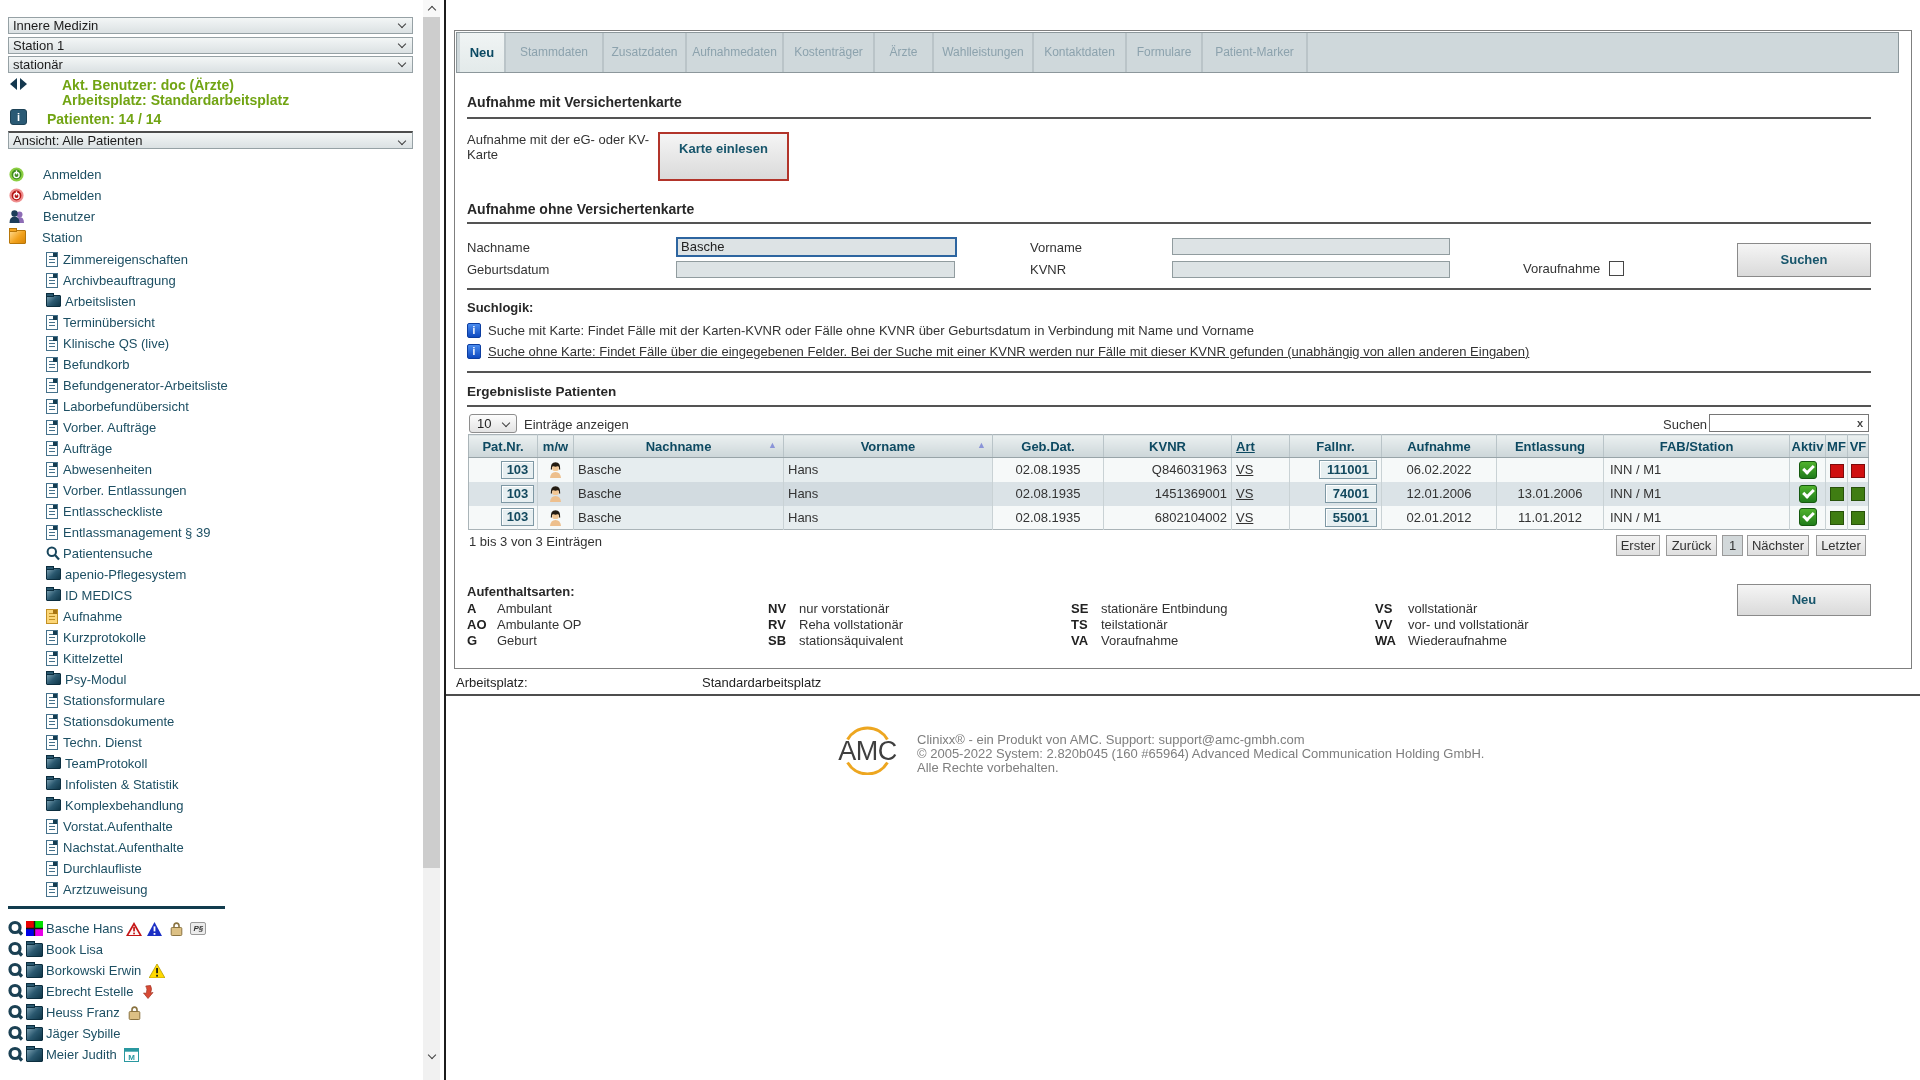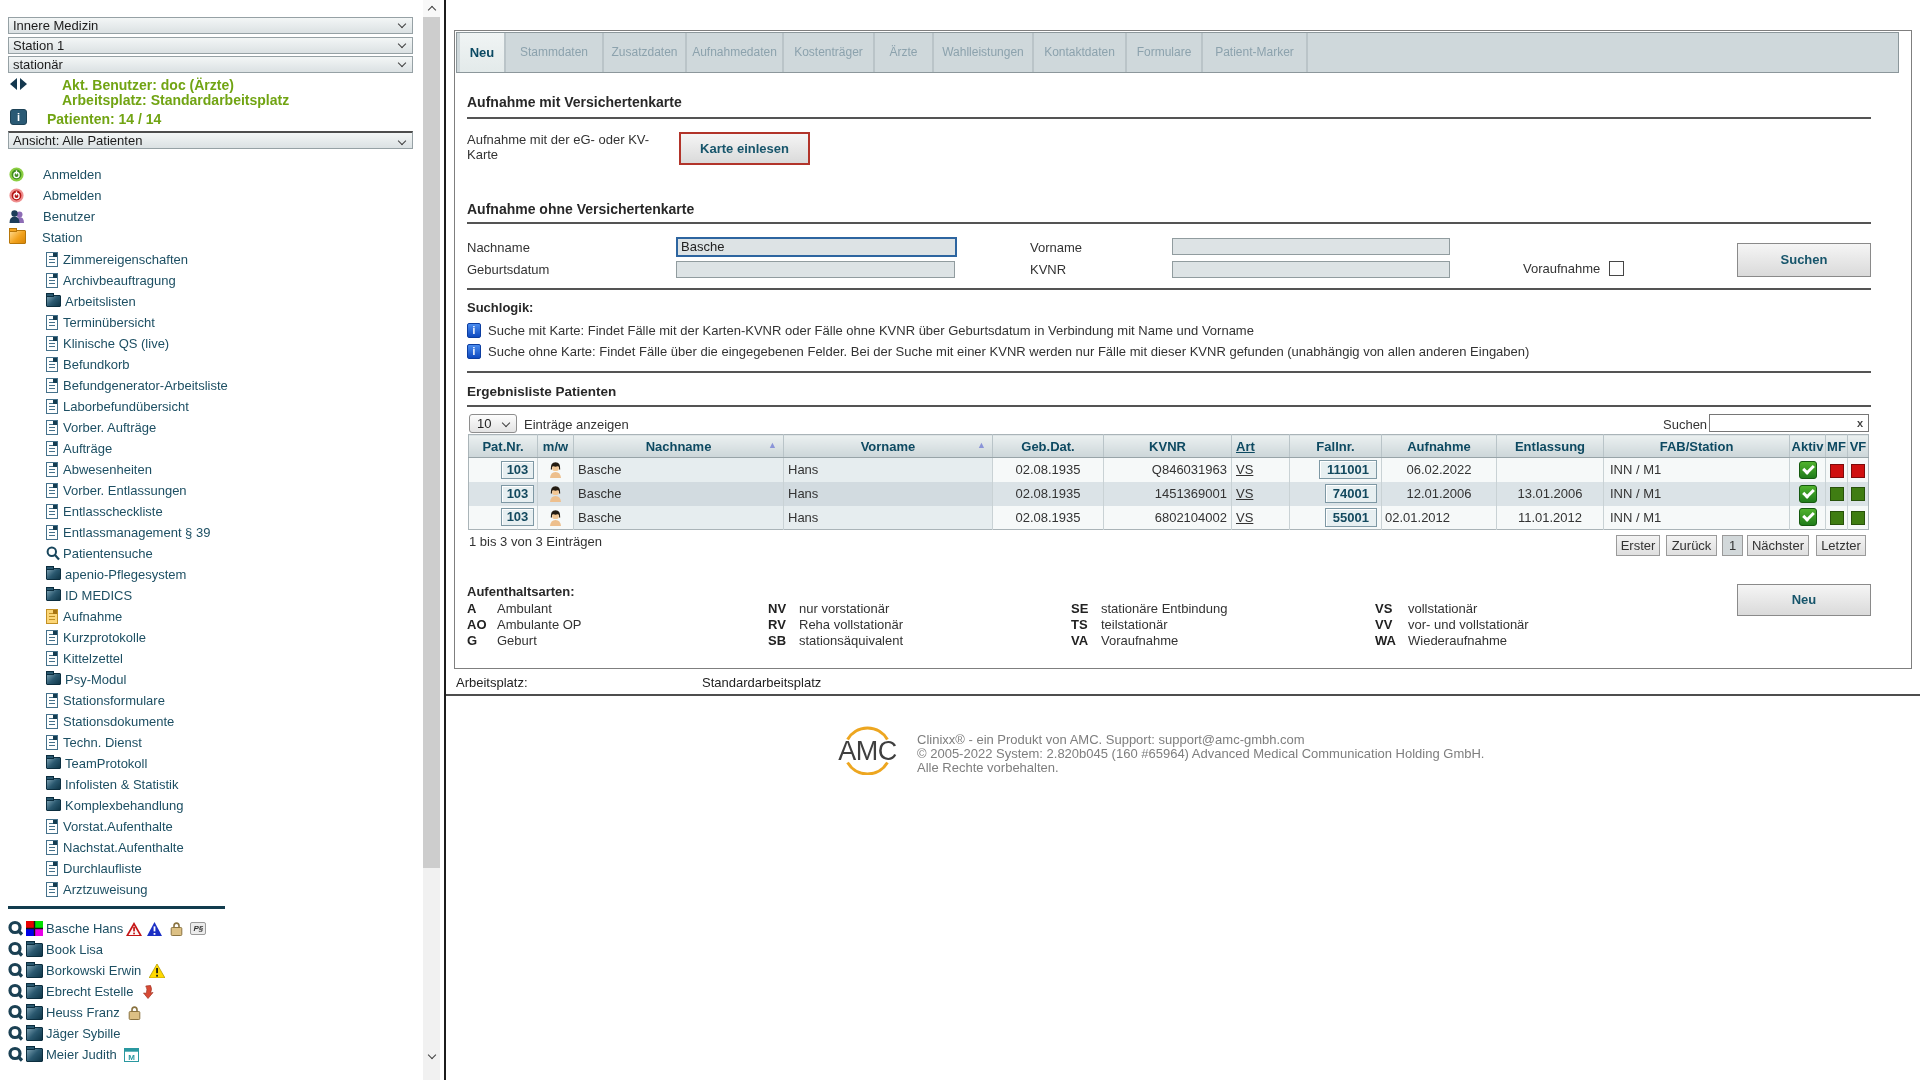--- a/index.html
+++ b/index.html
@@ -203,38 +203,38 @@
 <div class="sbtn" style="top:1046px;background:#f1f1f1;"><span class="chev" style="margin-top:4px;"></span></div>
 <div id="divline"></div>
 
 <div id="panel"></div>
 <div id="tabbar"><span class="tab on" style="width:46px;margin-left:3px;">Neu</span><span class="tab" style="width:98px;">Stammdaten</span><span class="tab" style="width:83px;">Zusatzdaten</span><span class="tab" style="width:97px;">Aufnahmedaten</span><span class="tab" style="width:91px;">Kostenträger</span><span class="tab" style="width:59px;">Ärzte</span><span class="tab" style="width:100px;">Wahlleistungen</span><span class="tab" style="width:93px;">Kontaktdaten</span><span class="tab" style="width:76px;">Formulare</span><span class="tab" style="width:105px;">Patient-Marker</span></div>
 <div id="main">
 <div class="hdr" style="top:94px;font-size:14px;">Aufnahme mit Versichertenkarte</div>
 <div class="rule" style="top:117px;"></div>
 <div class="lbl" style="left:467px;top:132px;">Aufnahme mit der eG- oder KV-</div>
 <div class="lbl" style="left:467px;top:147px;">Karte</div>
-<div class="btn" style="left:679px;top:132px;width:131px;height:33px;line-height:29px;border:2px solid #b2342a;">Karte einlesen</div>
+<div class="btn" style="left:658px;top:132px;width:131px;height:49px;line-height:29px;border:2px solid #b2342a;">Karte einlesen</div>
 <div class="hdr" style="top:201px;font-size:14px;">Aufnahme ohne Versichertenkarte</div>
 <div class="rule" style="top:222px;"></div>
 <div class="lbl" style="left:467px;top:240px;">Nachname</div>
 <div class="inp" style="left:676px;top:237px;width:281px;height:20px;border:2px solid #2d65a0;line-height:16px;padding-left:3px;color:#222;">Basche</div>
 <div class="lbl" style="left:467px;top:262px;">Geburtsdatum</div>
 <div class="inp" style="left:676px;top:261px;width:279px;height:17px;"></div>
 <div class="lbl" style="left:1030px;top:240px;">Vorname</div>
 <div class="inp" style="left:1172px;top:238px;width:278px;height:17px;"></div>
 <div class="lbl" style="left:1030px;top:262px;">KVNR</div>
 <div class="inp" style="left:1172px;top:261px;width:278px;height:17px;"></div>
 <div class="lbl" style="left:1523px;top:261px;">Voraufnahme</div>
 <div class="abs" style="left:1609px;top:261px;width:13px;height:13px;border:1px solid #454545;background:#fdfdfd;"></div>
 <div class="btn" style="left:1737px;top:243px;width:134px;height:34px;line-height:32px;">Suchen</div>
 <div class="rule" style="top:288px;"></div>
 <div class="hdr" style="top:300px;">Suchlogik:</div>
 <div class="lbl" style="left:467px;top:323px;"><span class="iinfo">i</span><span style="margin-left:7px;">Suche mit Karte: Findet Fälle mit der Karten-KVNR oder Fälle ohne KVNR über Geburtsdatum in Verbindung mit Name und Vorname</span></div>
-<div class="lbl" style="left:467px;top:344px;"><span class="iinfo">i</span><span style="margin-left:7px;">Suche ohne Karte: Findet Fälle über die eingegebenen Felder. Bei der Suche mit einer KVNR werden nur Fälle mit dieser KVNR gefunden (unabhängig von allen anderen Eingaben)</span></div>
+<div class="lbl" style="left:467px;top:344px;text-decoration:underline;"><span class="iinfo">i</span><span style="margin-left:7px;">Suche ohne Karte: Findet Fälle über die eingegebenen Felder. Bei der Suche mit einer KVNR werden nur Fälle mit dieser KVNR gefunden (unabhängig von allen anderen Eingaben)</span></div>
 <div class="rule" style="top:371px;"></div>
 <div class="hdr" style="top:384px;font-size:13.5px;">Ergebnisliste Patienten</div>
 <div class="rule" style="top:405px;"></div>
 <div class="abs" style="left:469px;top:414px;width:48px;height:19px;box-sizing:border-box;background:linear-gradient(#fdfdfd,#e3e3e3);border:1px solid #8e8e8e;border-radius:3px;line-height:17px;padding-left:7px;color:#222;">10<span class="chev" style="position:absolute;right:7px;top:5px;"></span></div>
 <div class="lbl" style="left:524px;top:417px;">Einträge anzeigen</div>
 <div class="lbl" style="left:1663px;top:417px;">Suchen</div>
 <div class="abs" style="left:1709px;top:414px;width:160px;height:18px;box-sizing:border-box;background:#fff;border:1px solid #767676;">
         <span style="position:absolute;right:5px;top:2px;font-size:11px;color:#444;font-weight:bold;">x</span>
       </div>
 <table id="tbl">
@@ -317,21 +317,21 @@
                 <path d="M1,16 Q1.5,10 6.5,10 Q11.5,10 12,16 Z" fill="#edbf8d"></path>
                 <rect x="3.2" y="2.5" width="6.6" height="6.5" rx="2" fill="#f2c795"></rect>
                 <path d="M1.8,7.5 Q1.4,0.3 6.5,0.3 Q11.6,0.3 11.2,7.5 L10,7.5 Q10.4,3.6 8.4,4.3 Q6.5,5 4.6,4.3 Q2.6,3.6 3,7.5 Z" fill="#241c12"></path>
               </svg></td>
             <td class="s1" style="padding-left:4px;">Basche</td>
             <td class="s1" style="padding-left:4px;">Hans</td>
             <td style="text-align:center;">02.08.1935</td>
             <td style="text-align:right;padding-right:4px;">6802104002</td>
             <td style="padding-left:4px;"><span style="text-decoration:underline;color:#333;">VS</span></td>
             <td style="text-align:right;padding-right:4px;"><span class="pbtn" style="height:19px;line-height:17px;padding:0 7px;">55001</span></td>
-            <td style="text-align:left;">02.01.2012</td>
+            <td style="text-align:center;">02.01.2012</td>
             <td style="text-align:center;">11.01.2012</td>
             <td style="padding-left:6px;">INN / M1</td>
             <td style="text-align:center;"><span class="gchk"></span></td>
             <td style="text-align:center;padding:0;"><span class="sq sqg"></span></td>
             <td style="text-align:center;padding:0;border-right:none;"><span class="sq sqg"></span></td>
           </tr>
 </tbody>
       </table>
 <div class="lbl" style="left:469px;top:534px;">1 bis 3 von 3 Einträgen</div>
 <div class="pgbtn" style="left:1616px;top:535px;width:44px;">Erster</div>

